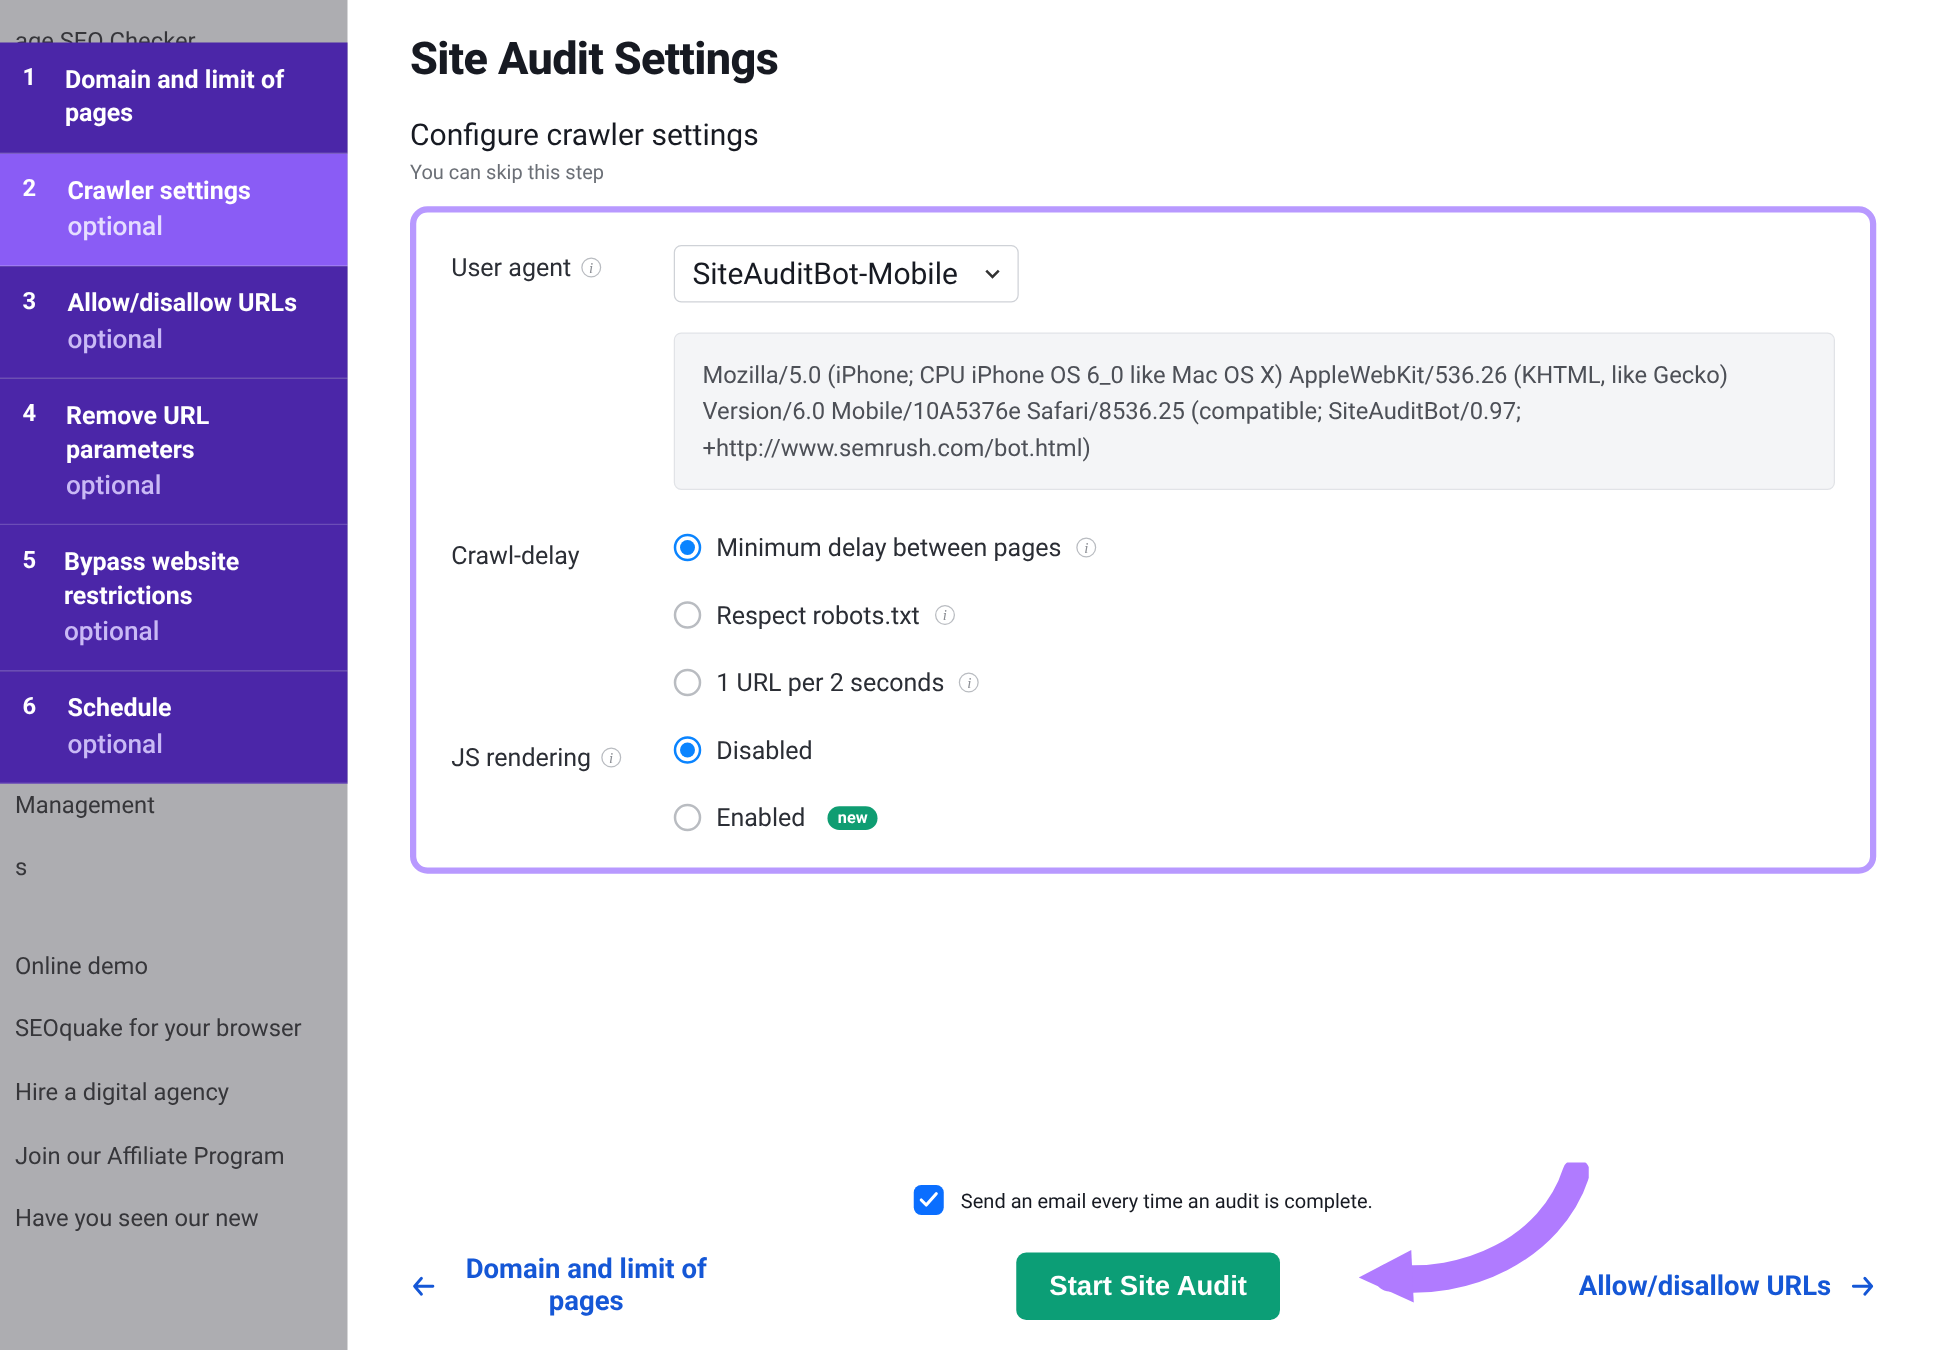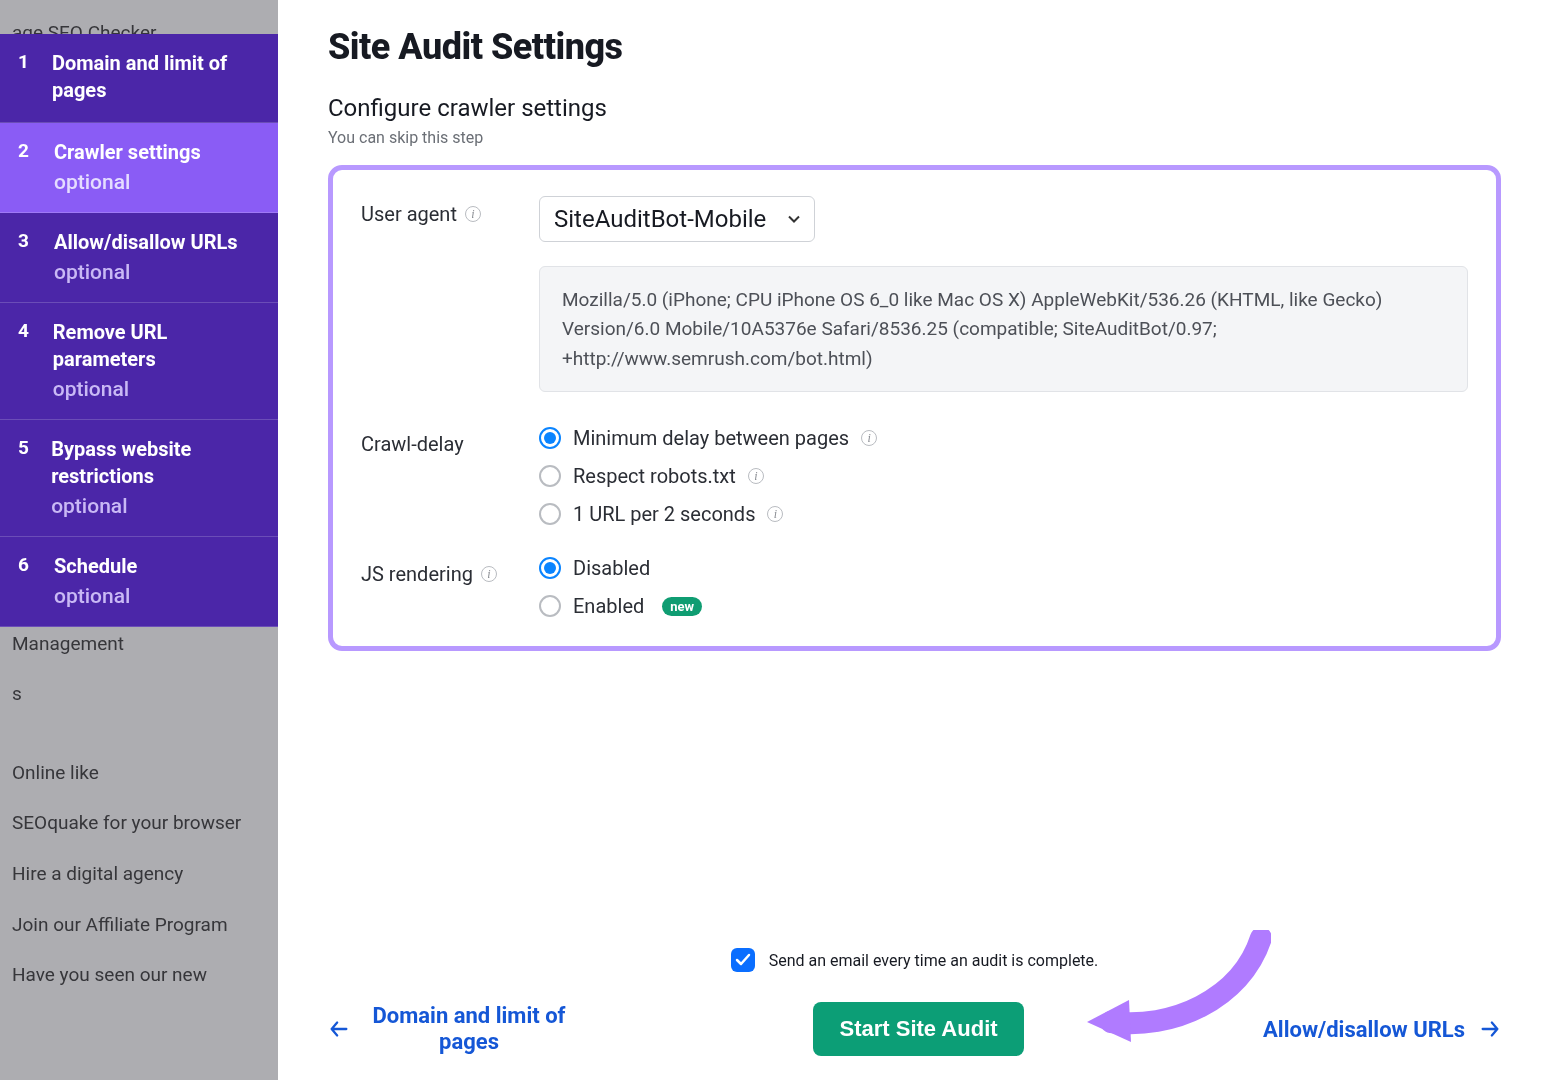--- a/index.html
+++ b/index.html
@@ -33,21 +33,21 @@
   .lblcol { width: 178px; flex: 0 0 178px; display: flex; align-items: center; gap: 8px; font-size: 20px; color: #2b2e35; padding-top: 6px; }
   .ctrlcol { flex: 1; }
 
   .info-icon { width: 16px; height: 16px; border-radius: 50%; display: inline-flex; align-items: center; justify-content: center; font-family: Georgia, serif; font-style: italic; font-size: 12px; color: #8a8d93; border: 1px solid #b9bcc1; cursor: pointer; }
 
   .select { display: inline-flex; align-items: center; gap: 22px; border: 1px solid #cfd2d7; border-radius: 6px; padding: 8px 14px; font-size: 24px; cursor: pointer; background:#fff; }
   .chev { width: 12px; height: 12px; }
 
   .uacode { margin-top: 24px; background: #f4f5f7; border: 1px solid #e1e3e7; border-radius: 6px; padding: 18px 22px; font-size: 19px; color: #4d5057; line-height: 1.55; }
 
-  .radio-list { display: flex; flex-direction: column; gap: 14px; }
+  .radio-list { display: flex; flex-direction: column; gap: 30px; }
   .radio-item { display: flex; align-items: center; gap: 12px; font-size: 20px; color: #2b2e35; cursor: pointer; }
   .radio { width: 22px; height: 22px; border-radius: 50%; border: 2px solid #b9bcc1; display:inline-flex; align-items:center; justify-content:center; flex:0 0 22px; }
   .radio.checked { border-color: #0a84ff; }
   .radio.checked::after { content:""; width:12px; height:12px; border-radius:50%; background:#0a84ff; }
   .badge-new { display:inline-flex; align-items:center; padding:2px 8px; border-radius:10px; background:#0f9d72; color:#fff; font-size:13px; font-weight:700; margin-left:6px; }
 
   
   .footer { position: absolute; left: 50px; right: 50px; bottom: 24px; }
   .emailrow { display:flex; align-items:center; justify-content:center; gap:14px; font-size:16px; margin-bottom: 30px; }
   .checkbox { width:24px; height:24px; border-radius:6px; background:#0a6eff; display:inline-flex; align-items:center; justify-content:center; cursor:pointer; }
@@ -66,21 +66,21 @@
 <body>
 
 <div class="app">
   <div class="left">
     <div class="bgnav">
       <div class="bgitem">age SEO Checker</div>
       <div class="bg-spacer"></div>
       <div class="bgitem">Management</div>
       <div class="bgitem">s</div>
       <div style="height:28px"></div>
-      <div class="bgitem">Online like</div>
+      <div class="bgitem">Online demo</div>
       <div class="bgitem">SEOquake for your browser</div>
       <div class="bgitem">Hire a digital agency</div>
       <div class="bgitem">Join our Affiliate Program</div>
       <div class="bgitem">Have you seen our new</div>
     </div>
     <div class="dim"></div>
 
     <div class="steps">
       <div class="step">
         <div class="num">1</div>

